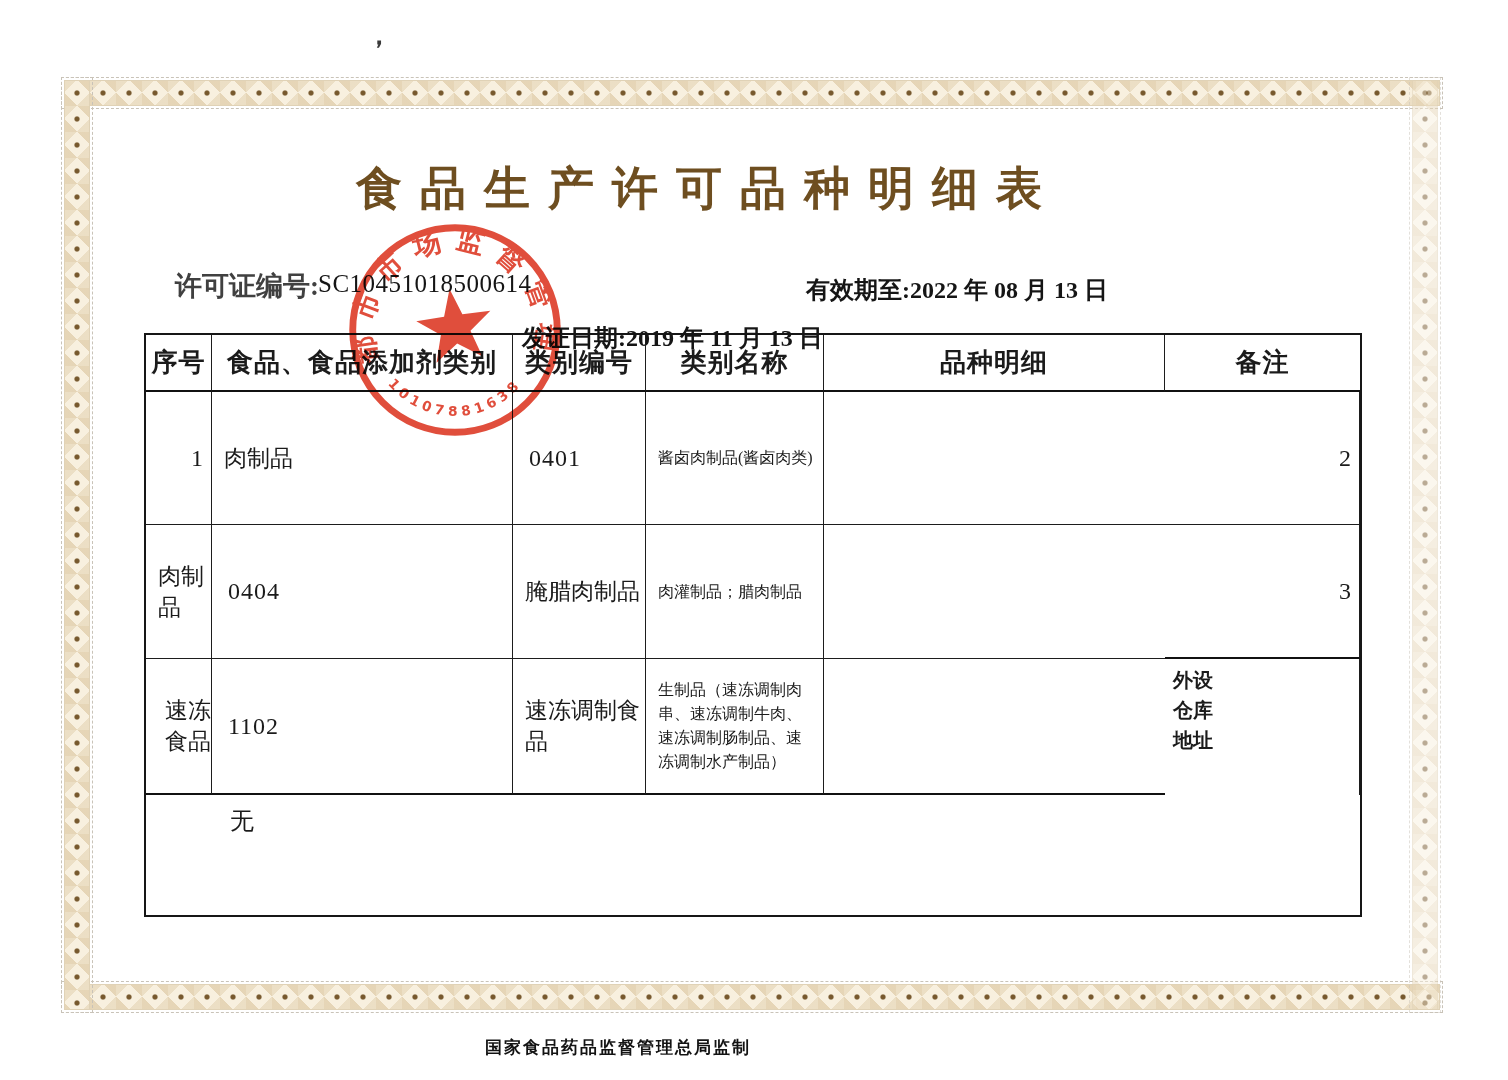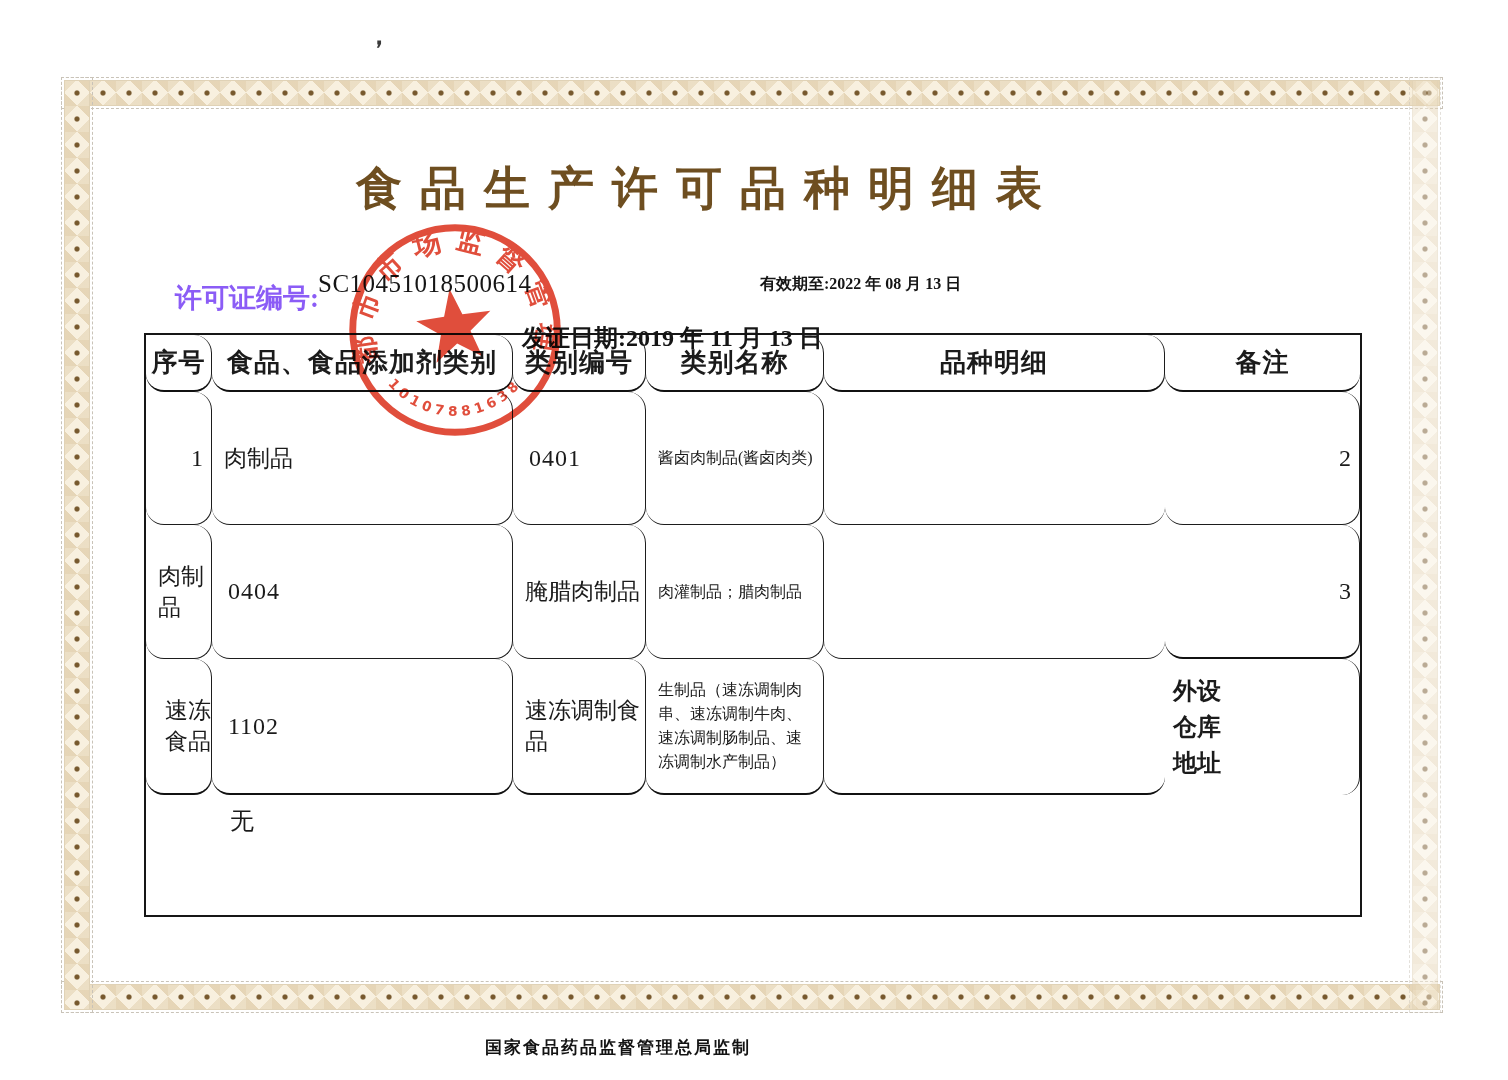--- a/index.html
+++ b/index.html
@@ -32,57 +32,56 @@
   .doc-title{
     position:absolute;left:0;top:158px;width:1398px;
     text-align:center;
     font-size:46px;font-weight:bold;
     letter-spacing:18px;padding-left:18px;box-sizing:border-box;
     color:#6e4e20;
   }
 
   
   .license-line{position:absolute;left:0;top:0;width:1508px;}
-  .lic-label{position:absolute;left:175px;top:280px;font-size:27px;font-weight:bold;color:#8b5cf6;}
+  .lic-label{position:absolute;left:175px;top:268px;font-size:27px;font-weight:bold;color:#404040;}
   .lic-number{position:absolute;left:318px;top:270px;font-size:25px;letter-spacing:.5px;color:#151515;}
   .lic-issue{position:absolute;left:522px;top:274px;font-size:24px;font-weight:600;color:#151515;margin-top:48px;}
-  .lic-valid{position:absolute;left:760px;top:274px;font-size:16px;font-weight:600;color:#151515;}
+  .lic-valid{position:absolute;left:806px;top:274px;font-size:24px;font-weight:600;color:#151515;}
 
   
   .license-table{
     position:absolute;left:144px;top:333px;width:1214px;height:580px;
     display:grid;
     grid-template-columns:66px 301px 133px 178px 341px 195px;
     grid-template-rows:57px 133px 134px 136px 120px;
     border:2px solid #161616;
     box-sizing:content-box;
     background:transparent;
     font-size:23px;
   }
   .cell{
     border-right:1.5px solid #1d1d1d;
     border-bottom:1.5px solid #1d1d1d;
     display:flex;align-items:center;
     box-sizing:border-box;
     overflow:hidden;
-    border-radius:18px;
   }
   .cell.last-col{border-right:none;}
   .cell.hdr{
     justify-content:center;font-weight:bold;font-size:26px;
     border-bottom:2.5px solid #111;
     letter-spacing:1px;
   }
   .cell.seq{justify-content:flex-end;padding-right:8px;font-size:24px;}
   .cell.txt{padding-left:12px;}
   .cell.code{padding-left:16px;font-size:24px;letter-spacing:1px;}
   .cell.detail{padding:8px 10px 8px 12px;line-height:1.5;font-size:16px;align-items:center;}
   .wh-label{
-    font-weight:bold;font-size:24px;line-height:1.5;
-    padding:6px 4px 7px 8px;align-items:center;
+    font-weight:bold;font-size:20px;line-height:1.5;
+    padding:6px 4px 7px 8px;align-items:flex-start;
     border-bottom:none;
   }
   .wh-value{
     grid-column:2 / 7;border-right:none;border-bottom:none;
     align-items:flex-start;padding:10px 0 0 18px;font-size:24px;
   }
 
   
   .stamp{
     position:absolute;left:337px;top:212px;width:236px;height:236px;

